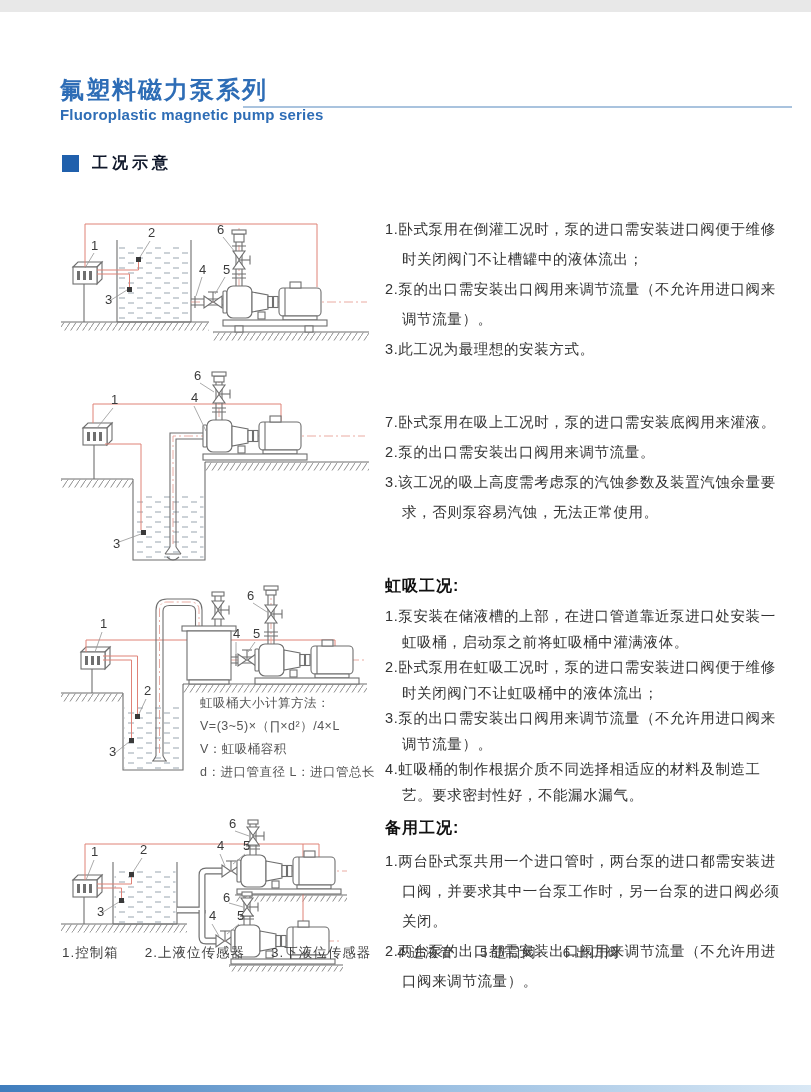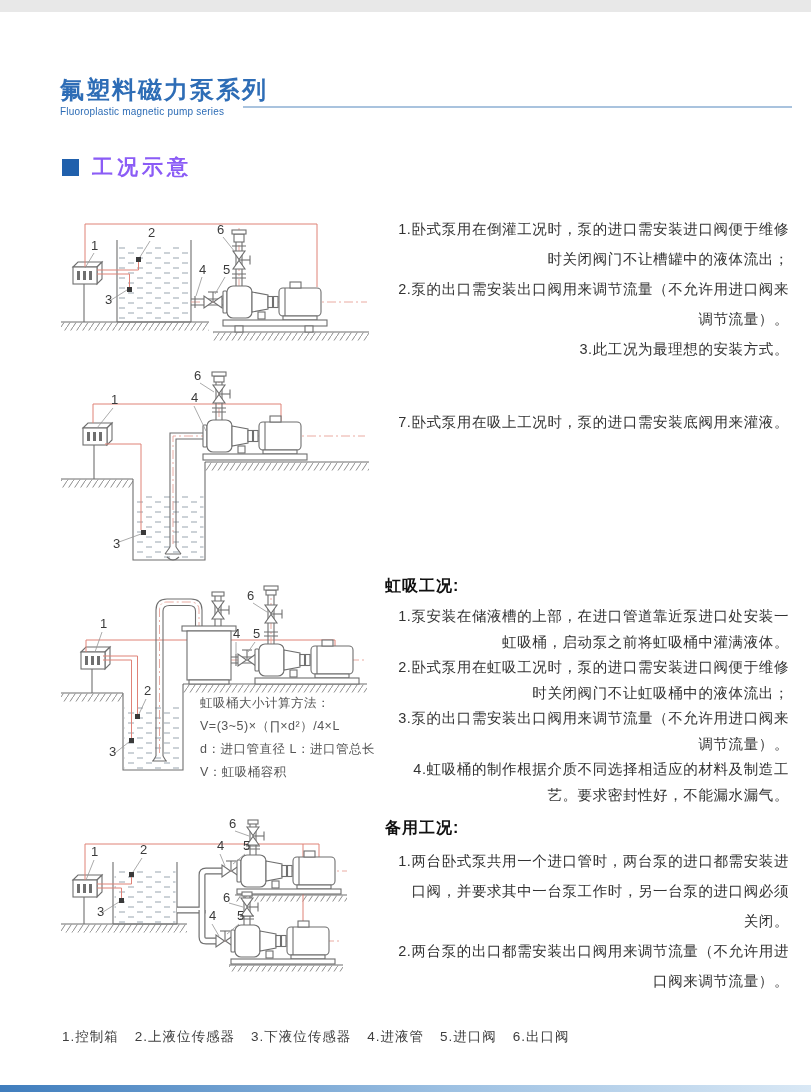--- a/index.html
+++ b/index.html
@@ -1,37 +1,37 @@
 <!DOCTYPE html>
 <html><head>
 <meta charset="utf-8">
 <style>
   html,body{margin:0;padding:0;background:#e8e8e8;}
   .page{position:relative;width:811px;height:1092px;background:#ffffff;margin:12px auto;
         overflow:hidden;font-family:"Liberation Sans","DejaVu Sans",sans-serif;}
   
   .hdr{position:absolute;left:60px;top:64px;}
   .hdr-cn{font-size:24px;font-weight:700;color:#2e6db6;letter-spacing:2px;line-height:28px;}
-  .hdr-en{font-size:10px;font-weight:400;color:#2e6db6;margin-top:2px;letter-spacing:0.2px;}
+  .hdr-en{font-size:15px;font-weight:700;color:#2e6db6;margin-top:2px;letter-spacing:0.2px;}
   .hdr-rule{position:absolute;left:243px;top:94px;width:549px;height:2px;background:#a9c3de;}
   
   .sec{position:absolute;left:62px;top:141px;display:flex;align-items:center;gap:13px;}
   .sec-sq{width:17px;height:17px;background:#2060ac;}
-  .sec-t{font-size:21px;font-weight:600;color:#8b5cf6;letter-spacing:4px;text-align:center;}
+  .sec-t{font-size:16px;font-weight:600;color:#0f172a;letter-spacing:4px;text-align:center;}
   
   .tb{position:absolute;left:385px;width:404px;}
   .tb h3{font-size:16px;font-weight:700;color:#101010;margin:0 0 7px 0;letter-spacing:1px;}
-  .tb .it{font-size:14.5px;color:#333;line-height:30px;padding-left:17px;text-indent:-17px;letter-spacing:0.6px;text-align:right;}
+  .tb .it{font-size:14.5px;color:#333;line-height:30px;padding-left:17px;text-indent:-17px;letter-spacing:0.6px;}
   #tb1{top:202px}#tb2{top:395px}#tb3{top:564px}#tb4{top:806px}
   #tb3 .it{line-height:25.5px;}
   
   .formula{position:absolute;left:200px;top:680px;width:195px;font-size:12.5px;color:#555;
            line-height:23px;letter-spacing:0.5px;}
   
-  .legend{position:absolute;left:62px;top:1016px;display:flex;gap:16px;font-size:13.5px;
+  .legend{position:absolute;left:62px;top:932px;display:flex;gap:26px;font-size:13.5px;
           color:#3e3e3e;letter-spacing:1px;}
   
   .footer{position:absolute;left:0;top:1073px;width:811px;height:19px;
           background:linear-gradient(90deg,#3f7dbd 0%,#9cc0e2 55%,#d9e8f5 100%);}
   
   .fig{position:absolute;}
   #fig1{left:55px;top:198px}#fig2{left:55px;top:352px}#fig3{left:55px;top:568px}#fig4{left:55px;top:802px}
   svg .ln{stroke:#6f6f6f;fill:none;stroke-width:1.1;}
   svg .fw{stroke:#6f6f6f;fill:#fff;stroke-width:1.1;}
   svg .red{stroke:#df8277;fill:none;stroke-width:1;}
@@ -254,22 +254,22 @@
       <text class="lb" x="54" y="176">3</text>
       <text class="lb" x="178" y="58">4</text>
       <text class="lb" x="198" y="58">5</text>
       <text class="lb" x="192" y="20">6</text>
     </g>
   </svg>
 
   <div class="formula">
     <div>虹吸桶大小计算方法：</div>
     <div>V=(3~5)×（∏×d²）/4×L</div>
+    <div>V：虹吸桶容积</div>
     <div>d：进口管直径  L：进口管总长</div>
-    <div>V：虹吸桶容积</div>
   </div>
 
   <svg id="fig4" class="fig" width="330" height="178" viewBox="0 0 330 178">
     <g>
       <line class="ln" x1="6" y1="110" x2="132" y2="110"></line>
       <rect fill="url(#hatchP)" x="6" y="110.5" width="126" height="8"></rect>
       <line class="ln" x1="180" y1="81" x2="292" y2="81"></line>
       <rect fill="url(#hatchP)" x="180" y="81.5" width="112" height="6"></rect>
       <line class="ln" x1="174" y1="151" x2="288" y2="151"></line>
       <rect fill="url(#hatchP)" x="174" y="151.5" width="114" height="6"></rect>
@@ -332,20 +332,22 @@
   </svg>
 
   <div class="tb" id="tb1">
     <div class="it">1.卧式泵用在倒灌工况时，泵的进口需安装进口阀便于维修时关闭阀门不让槽罐中的液体流出；</div>
     <div class="it">2.泵的出口需安装出口阀用来调节流量（不允许用进口阀来调节流量）。</div>
     <div class="it">3.此工况为最理想的安装方式。</div>
   </div>
 
   <div class="tb" id="tb2">
     <div class="it">7.卧式泵用在吸上工况时，泵的进口需安装底阀用来灌液。</div>
+    <div class="it">2.泵的出口需安装出口阀用来调节流量。</div>
+    <div class="it">3.该工况的吸上高度需考虑泵的汽蚀参数及装置汽蚀余量要求，否则泵容易汽蚀，无法正常使用。</div>
   </div>
 
   <div class="tb" id="tb3">
     <h3>虹吸工况:</h3>
     <div class="it">1.泵安装在储液槽的上部，在进口管道靠近泵进口处安装一虹吸桶，启动泵之前将虹吸桶中灌满液体。</div>
     <div class="it">2.卧式泵用在虹吸工况时，泵的进口需安装进口阀便于维修时关闭阀门不让虹吸桶中的液体流出；</div>
     <div class="it">3.泵的出口需安装出口阀用来调节流量（不允许用进口阀来调节流量）。</div>
     <div class="it">4.虹吸桶的制作根据介质不同选择相适应的材料及制造工艺。要求密封性好，不能漏水漏气。</div>
   </div>
 

